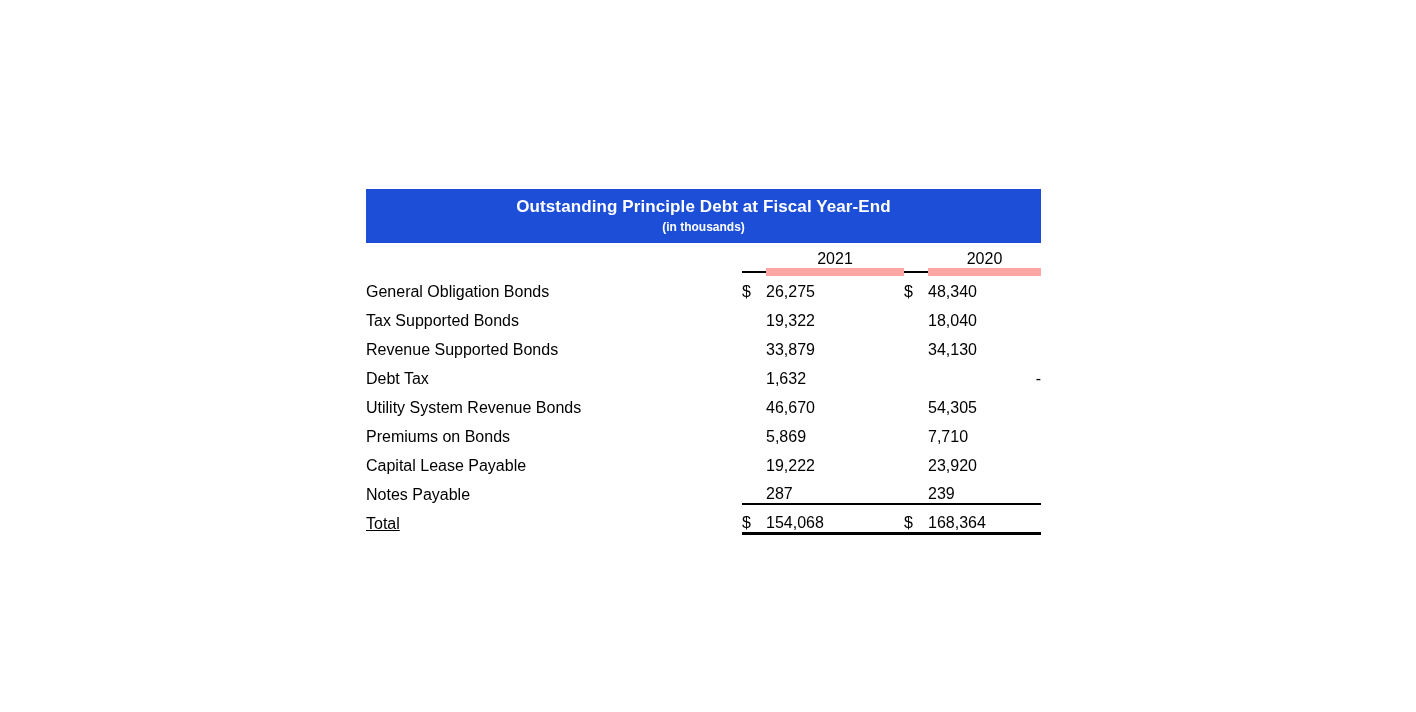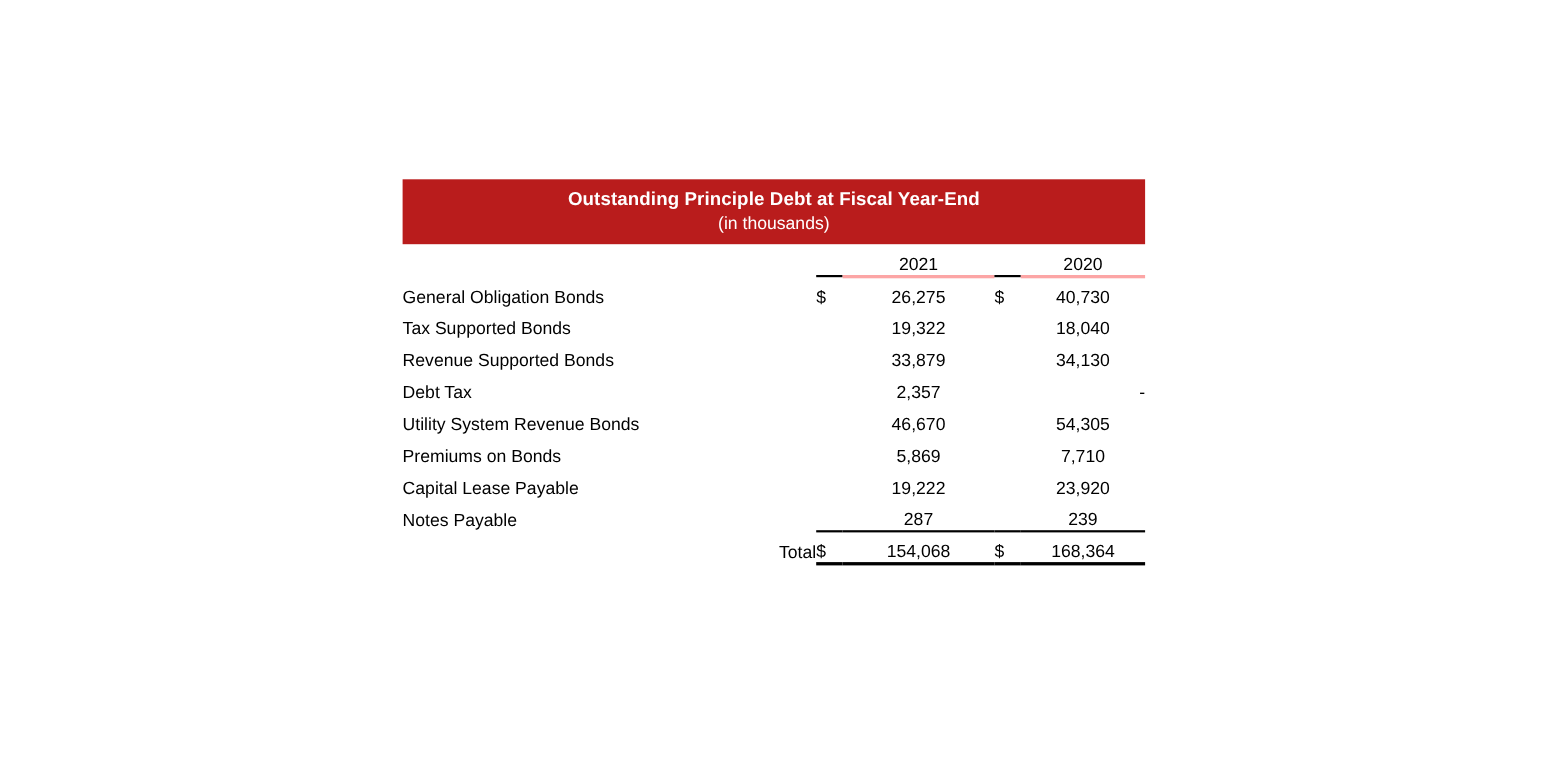--- a/index.html
+++ b/index.html
@@ -18,35 +18,36 @@
 
   #table-wrap {
     position: absolute;
     left: 366px;
     top: 163px;
     width: 675px;
   }
 
   
   .title-band {
-    background: #b91c1c;
+    background: #1d4ed8;
     color: #ffffff;
     text-align: center;
     padding: 8px 0 9px 0;
     line-height: 1.22;
+    margin-top: 26px;
   }
   .title-main {
     font-size: 17px;
     font-weight: bold;
     display: block;
     letter-spacing: 0.1px;
   }
   .title-sub {
-    font-size: 16px;
-    font-weight: normal;
+    font-size: 12px;
+    font-weight: bold;
     display: block;
     margin-top: 2px;
   }
 
   
   table.fin {
     border-collapse: collapse;
     width: 675px;
     table-layout: fixed;
     font-size: 16px;
@@ -66,46 +67,47 @@
   }
 
   .row-h { height: 29px; }
 
   
   .yr {
     font-weight: bold;
     font-size: 16px;
     text-align: center;
     padding-bottom: 3px;
-    border-bottom: 3px solid #fca5a5;
+    border-bottom: 8px solid #fca5a5;
   }
   .yr-pad { border-bottom: 2px solid #000000; }
 
   .label {
     text-align: left;
     padding-left: 3px;
   }
   .cur {
     text-align: left;
     padding-left: 2px;
   }
   .num {
-    text-align: center;
+    text-align: left;
     padding-right: 12px;
   }
   .num-dash {
     text-align: right;
     padding-right: 26px;
   }
 
   
   .total-label {
-    text-align: right;
+    text-align: left;
     font-weight: bold;
     padding-right: 5px;
+    text-decoration: underline;
   }
   .tl-top { border-top: 2px solid #000000; }
   .tl-bot { border-bottom: 3px solid #000000; }
 </style>
 </head>
 <body>
 
 <div id="table-wrap">
 
   <div class="title-band">
@@ -130,21 +132,21 @@
         <th class="yr">2020</th>
       </tr>
     </thead>
     <tbody>
 
       <tr class="row-h">
         <td class="label">General Obligation Bonds</td>
         <td class="cur">$</td>
         <td class="num">26,275</td>
         <td class="cur">$</td>
-        <td class="num">40,730</td>
+        <td class="num">48,340</td>
       </tr>
 
       <tr class="row-h">
         <td class="label">Tax Supported Bonds</td>
         <td class="cur"></td>
         <td class="num">19,322</td>
         <td class="cur"></td>
         <td class="num">18,040</td>
       </tr>
 
@@ -152,21 +154,21 @@
         <td class="label">Revenue Supported Bonds</td>
         <td class="cur"></td>
         <td class="num">33,879</td>
         <td class="cur"></td>
         <td class="num">34,130</td>
       </tr>
 
       <tr class="row-h">
         <td class="label">Debt Tax</td>
         <td class="cur"></td>
-        <td class="num">2,357</td>
+        <td class="num">1,632</td>
         <td class="cur"></td>
         <td class="num-dash">-</td>
       </tr>
 
       <tr class="row-h">
         <td class="label">Utility System Revenue Bonds</td>
         <td class="cur"></td>
         <td class="num">46,670</td>
         <td class="cur"></td>
         <td class="num">54,305</td>

